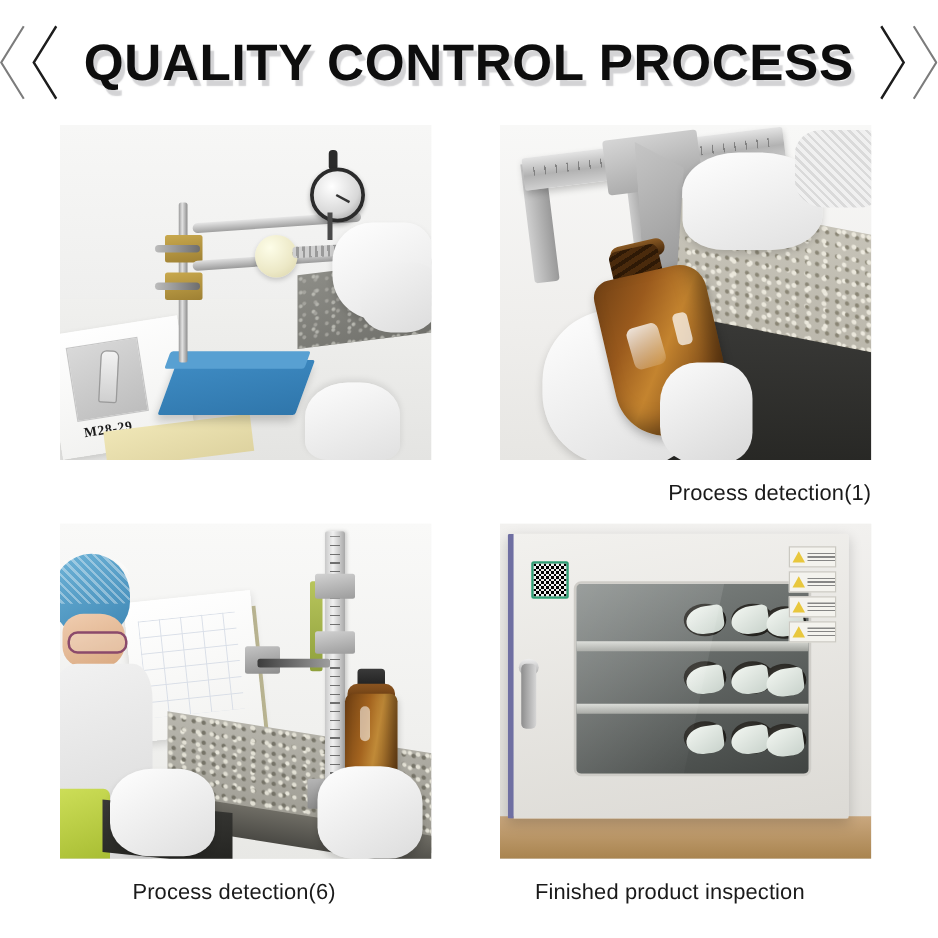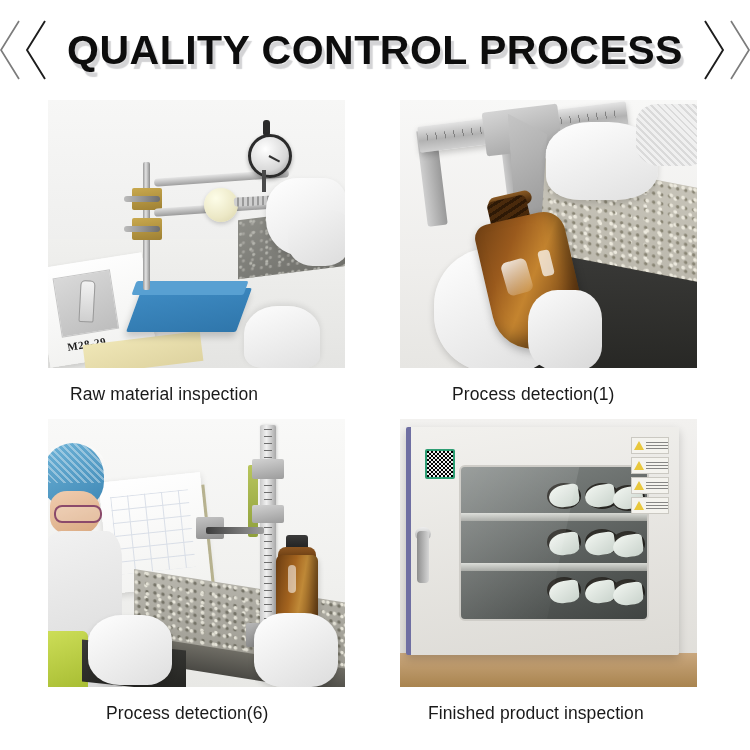--- a/index.html
+++ b/index.html
@@ -62,21 +62,21 @@
   }
   .caption{
     font-size:17.5px;
     color:#1a1a1a;
     padding-top:16px;
     padding-left:22px;
     letter-spacing:0.1px;
     white-space:nowrap;
   }
   .cap-indent-a{padding-left:22px;}
-  .cap-indent-b{padding-left:52px;}
+  .cap-indent-b{padding-left:52px;text-align:right;}
   .cap-indent-c{padding-left:58px;}
   .cap-indent-d{padding-left:28px;}
   .row2{margin-top:14px;}
 
   
   .p1{background:linear-gradient(175deg,#f3f3f1 0%,#ececeb 48%,#e6e6e4 100%);}
   .p1 .wall{position:absolute;left:0;top:0;width:100%;height:52%;
     background:linear-gradient(180deg,#f7f7f6,#efefee);}
   .p1 .bench{position:absolute;left:0;top:52%;width:100%;height:48%;
     background:linear-gradient(180deg,#f0f0ee,#e4e4e2);}
@@ -401,21 +401,20 @@
           <div class="armBot"></div>
           <div class="spec"></div>
           <div class="spindle"></div>
           <div class="gstem"></div>
           <div class="gauge"></div>
           <div class="gprobe"></div>
           <div class="glove1"></div>
           <div class="glove1b"></div>
           <div class="glove2"></div>
         </div>
-        <div class="caption cap-indent-a">Raw material inspection</div>
       </div>
 
       <div class="cell">
         <div class="photo p2">
           <div class="wall"></div>
           <div class="counter"></div>
           <div class="counter-face"></div>
           <div class="cal-jawL"></div>
           <div class="cal-jawR"></div>
           <div class="cal-beam"></div>

